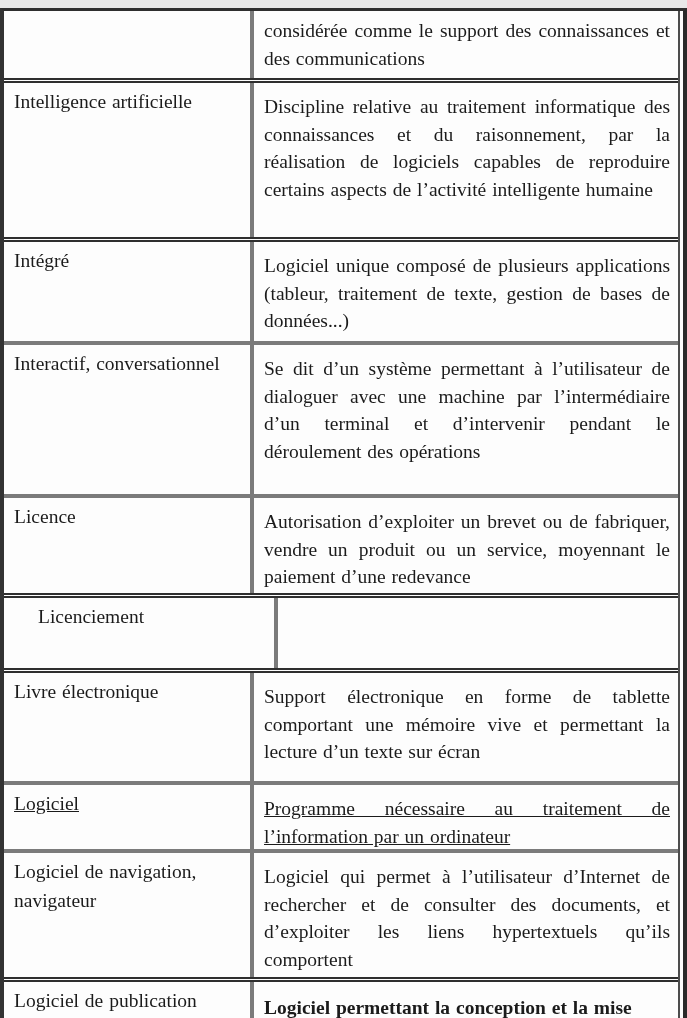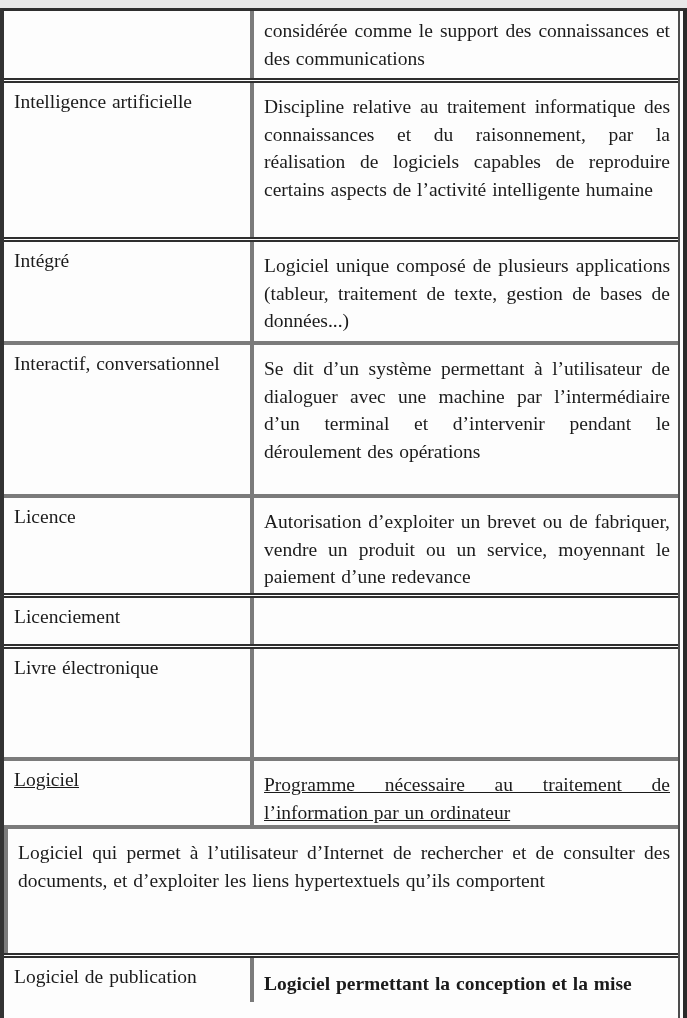--- a/index.html
+++ b/index.html
@@ -65,21 +65,21 @@
   }
   .cell-def span, .cell-term span {
     word-spacing: 1px;
   }
   
   .r0 { height: 67px;  }
   .r1 { height: 159px; }
   .r2 { height: 104px; }
   .r3 { height: 153px; }
   .r4 { height: 99px;  }
-  .r5 { height: 51px;  }
+  .r5 { height: 75px; padding-left: 24px;  }
   .r6 { height: 113px; }
   .r7 { height: 68px; text-decoration: underline;  }
   .r8 { height: 128px; }
   .r9 { height: 49px;  }
   .r9 .cell-def { padding-top: 12px; font-weight: bold; }
   .r0 .cell-def { padding-top: 6px; }
 </style>
 </head>
 <body>
 
@@ -141,33 +141,39 @@
         <span>Licenciement</span>
       </div>
       <div class="col-divider"></div>
     </div>
 
     <div class="row r6 sep-double">
       <div class="cell-term">
         <span>Livre électronique</span>
       </div>
       <div class="col-divider"></div>
+      <div class="cell-def">
+        <span>Support électronique en forme de tablette comportant une mémoire vive et permettant la lecture d’un texte sur écran</span>
+      </div>
     </div>
 
     <div class="row r7 sep-single">
       <div class="cell-term">
         <span>Logiciel</span>
       </div>
       <div class="col-divider"></div>
       <div class="cell-def">
         <span>Programme nécessaire au traitement de l’information par un ordinateur</span>
       </div>
     </div>
 
     <div class="row r8 sep-single">
+      <div class="cell-term">
+        <span>Logiciel de navigation, navigateur</span>
+      </div>
       <div class="col-divider"></div>
       <div class="cell-def">
         <span>Logiciel qui permet à l’utilisateur d’Internet de rechercher et de consulter des documents, et d’exploiter les liens hypertextuels qu’ils comportent</span>
       </div>
     </div>
 
     <div class="row r9 sep-double">
       <div class="cell-term">
         <span>Logiciel de publication</span>
       </div>

